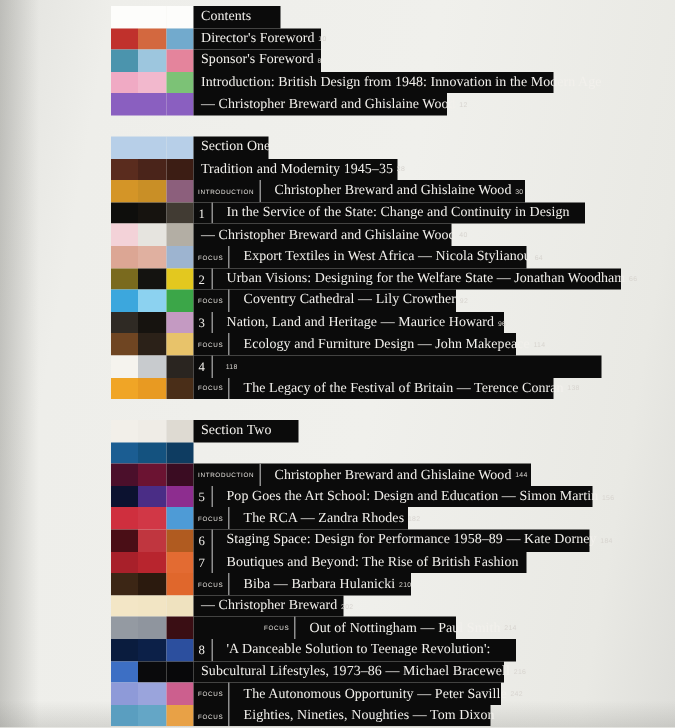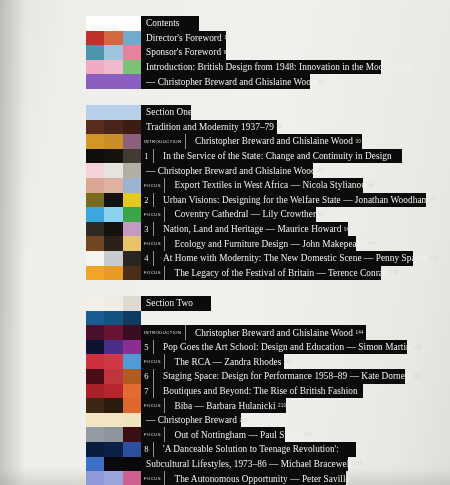--- a/index.html
+++ b/index.html
@@ -35,21 +35,21 @@
     pointer-events: none;
   }
 
   #toc {
     position: absolute;
     left: 0; top: 0;
     width: 450px;
   }
 
   .group {
-    margin: 16px;
+    margin: 4px;
     border-radius: 27px;
   }
   .group.spaced {
     margin-top: 14px;
   }
 
   .row {
     position: relative;
     height: 14.6px;
     display: flex;
@@ -203,21 +203,21 @@
           <span class="title nopad">Section One</span>
         </div>
       </div>
       <div class="row">
         <div class="swatch-strip">
           <i style="background: rgb(90, 44, 30);"></i>
           <i style="background: rgb(74, 36, 26);"></i>
           <i style="background: rgb(60, 29, 20);"></i>
         </div>
         <div class="bar" style="width: 136px;">
-          <span class="title nopad">Tradition and Modernity 1937–79</span>
+          <span class="title nopad">Tradition and Modernity 1945–35</span>
           <span class="folio">28</span>
         </div>
       </div>
       <div class="row">
         <div class="swatch-strip">
           <i style="background: rgb(212, 149, 39);"></i>
           <i style="background: rgb(201, 143, 38);"></i>
           <i style="background: rgb(140, 95, 124);"></i>
         </div>
         <div class="bar" style="width: 221px;">
@@ -309,21 +309,20 @@
         </div>
       </div>
       <div class="row">
         <div class="swatch-strip">
           <i style="background: rgb(245, 243, 238);"></i>
           <i style="background: rgb(200, 203, 206);"></i>
           <i style="background: rgb(42, 37, 32);"></i>
         </div>
         <div class="bar" style="width: 272px;">
           <span class="num">4</span>
-          <span class="title">At Home with Modernity: The New Domestic Scene — Penny Sparke</span>
           <span class="folio">118</span>
         </div>
       </div>
       <div class="row">
         <div class="swatch-strip">
           <i style="background: rgb(240, 165, 38);"></i>
           <i style="background: rgb(232, 154, 34);"></i>
           <i style="background: rgb(74, 46, 24);"></i>
         </div>
         <div class="bar" style="width: 240px;">
@@ -432,21 +431,21 @@
           <span class="title nopad">— Christopher Breward</span>
           <span class="folio">202</span>
         </div>
       </div>
       <div class="row">
         <div class="swatch-strip">
           <i style="background: rgb(148, 154, 162);"></i>
           <i style="background: rgb(143, 149, 158);"></i>
           <i style="background: rgb(58, 14, 20);"></i>
         </div>
-        <div class="bar" style="width: 144px;">
+        <div class="bar" style="width: 175px; padding-left: 44px;">
           <span class="kicker">FOCUS</span>
           <span class="title">Out of Nottingham — Paul Smith</span>
           <span class="folio">214</span>
         </div>
       </div>
       <div class="row">
         <div class="swatch-strip">
           <i style="background: rgb(10, 28, 62);"></i>
           <i style="background: rgb(12, 32, 72);"></i>
           <i style="background: rgb(44, 79, 158);"></i>

